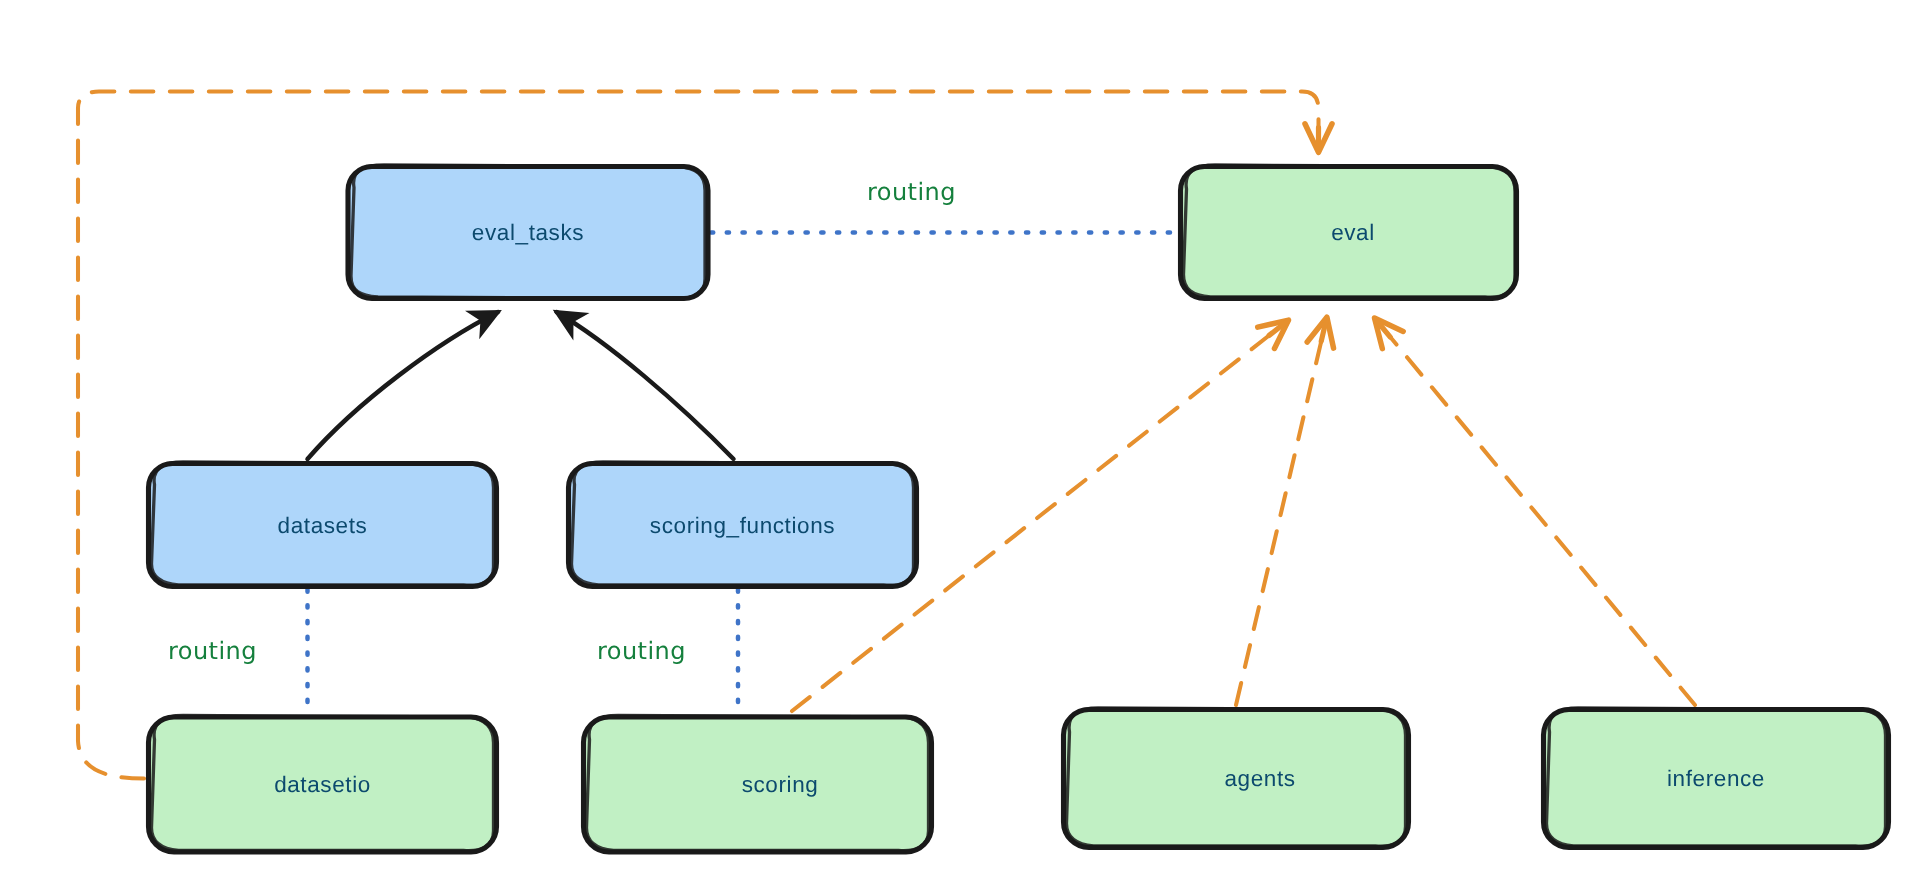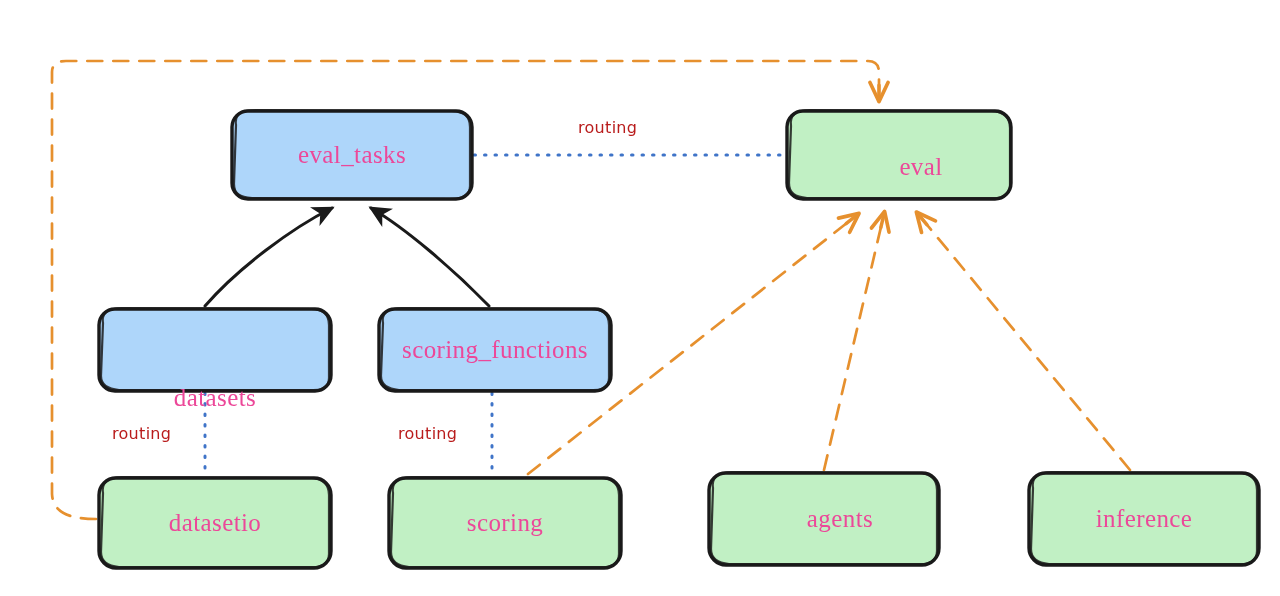--- a/index.html
+++ b/index.html
@@ -18,33 +18,33 @@
     position: absolute;
     inset: 0;
     width: 1280px;
     height: 596px;
   }
   .node-label {
     position: absolute;
     display: flex;
     align-items: center;
     justify-content: center;
-    font-family: Liberation Serif, serif;
-    font-size: 25px;
-    color: #ec4899;
+    font-family: Liberation Sans, sans-serif;
+    font-size: 15px;
+    color: #0c4a6e;
     letter-spacing: 0.4px;
     pointer-events: none;
     user-select: none;
     white-space: nowrap;
   }
   .edge-label {
     position: absolute;
     font-family: "DejaVu Sans", sans-serif;
     font-size: 16px;
-    color: #b91c1c;
+    color: #15803d;
     letter-spacing: 0.3px;
     user-select: none;
     white-space: nowrap;
   }
   .hit {
     position: absolute;
     background: transparent;
   }
 </style>
 </head>
@@ -141,25 +141,25 @@
   </g>
 
   <g>
     <rect x="1029" y="473" width="230" height="92" rx="17" ry="17" fill="#c1f0c4" stroke="#1a1a1a" stroke-width="3.4"></rect>
     <path d="M1033,488 C1031,476 1040,472 1052,472 L1240,473 C1251,474 1257,479 1257,490
              L1257,551 C1257,561 1249,565 1237,564 L1049,564 C1038,563 1031,559 1031,549 Z" fill="none" stroke="#1a1a1a" stroke-width="2.2" stroke-linecap="round" opacity="0.85"></path>
   </g>
 </svg>
 
 <div class="node-label" style="left:232px; top:111px; width:240px; height:88px;">eval_tasks</div>
-<div class="node-label" style="left:787px; top:111px; width:268px; height:88px;margin-top:12px;">eval</div>
-<div class="node-label" style="left:99px; top:309px; width:232px; height:82px;margin-top:48px;">datasets</div>
+<div class="node-label" style="left:768px; top:111px; width:268px; height:88px;">eval</div>
+<div class="node-label" style="left:99px; top:309px; width:232px; height:82px;">datasets</div>
 <div class="node-label" style="left:379px; top:309px; width:232px; height:82px;">scoring_functions</div>
 <div class="node-label" style="left:99px; top:478px; width:232px; height:90px;border-radius:30px;">datasetio</div>
-<div class="node-label" style="left:389px; top:478px; width:232px; height:90px;">scoring</div>
+<div class="node-label" style="left:389px; top:478px; width:232px; height:90px;padding-left:15px;">scoring</div>
 <div class="node-label" style="left:709px; top:473px; width:262px; height:92px;border-radius:17px;">agents</div>
 <div class="node-label" style="left:1029px; top:473px; width:230px; height:92px;border-radius:21px;">inference</div>
 
 <div class="edge-label" style="left:578px; top:118px;">routing</div>
 <div class="edge-label" style="left:112px; top:424px;">routing</div>
 <div class="edge-label" style="left:398px; top:424px;">routing</div>
 
 <div class="hit" style="left:232px; top:111px; width:240px; height:88px;"></div>
 <div class="hit" style="left:787px; top:111px; width:224px; height:88px;"></div>
 <div class="hit" style="left:99px; top:309px; width:232px; height:82px;"></div>

